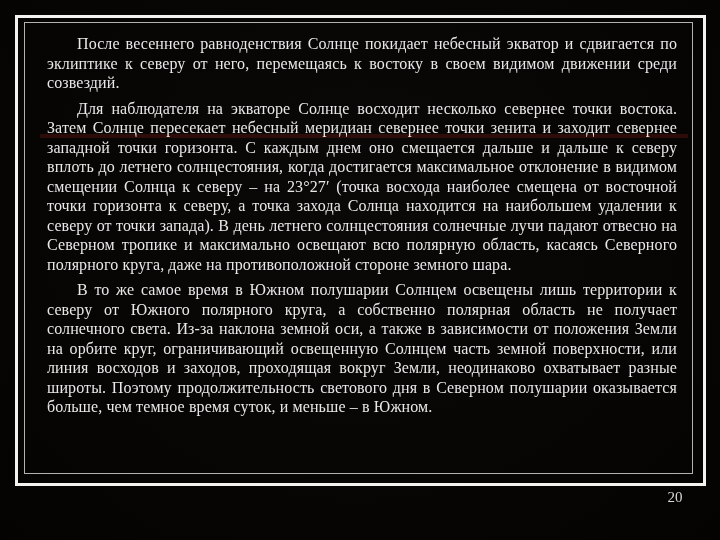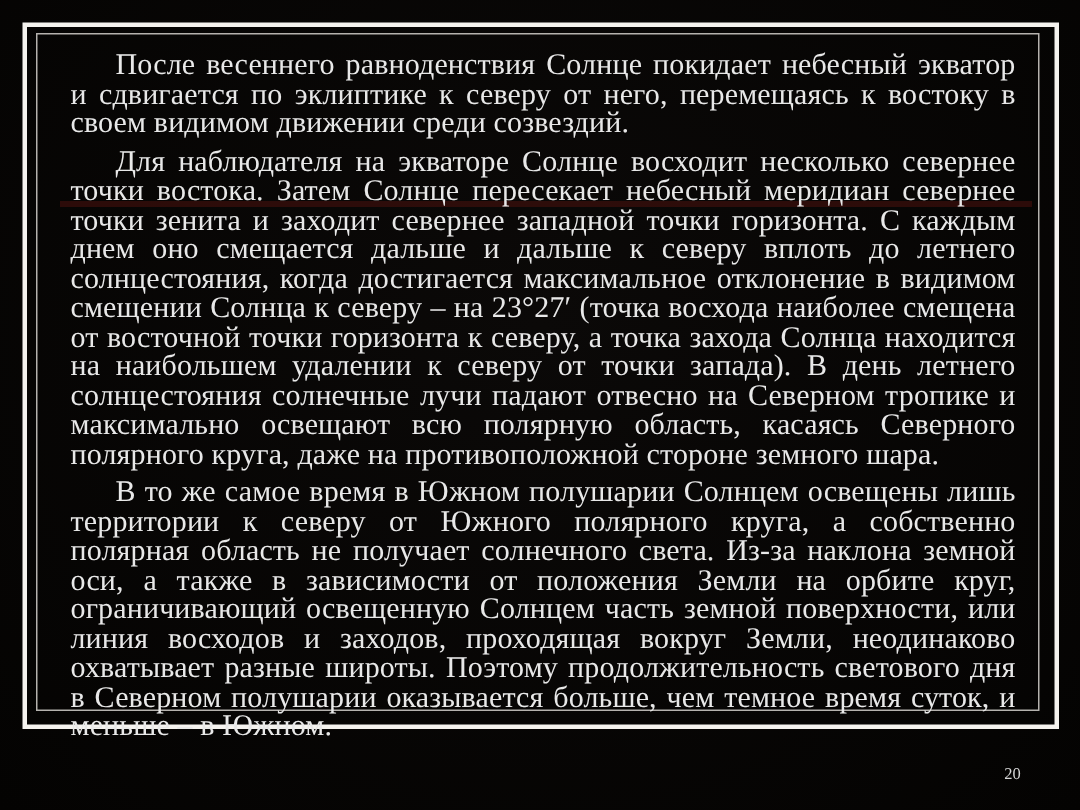--- a/index.html
+++ b/index.html
@@ -34,21 +34,21 @@
     height: 452px;
     border: 1px solid var(--border-inner, #b5b2ae);
     box-sizing: border-box;
   }
   .text-block {
     position: absolute;
     left: 47px;
     top: 34px;
     width: 630px;
     color: var(--text-color, #e8e8e8);
-    font-size: 20px;
+    font-size: 16px;
     line-height: 19.5px;
     text-align: justify;
     letter-spacing: 0.1px;
   }
   .text-block p {
     margin: 0 0 6px 0;
     text-indent: 30px;
   }
   .red-artifact {
     position: absolute;
@@ -56,25 +56,25 @@
     top: 134px;
     width: 648px;
     height: 4px;
     background: var(--accent-line, #5a1410);
     opacity: 0.45;
     pointer-events: none;
   }
   .page-number {
     position: absolute;
     left: 660px;
-    top: 509px;
+    top: 490px;
     width: 30px;
     text-align: center;
     color: var(--pagenum-color, #d6d6d6);
-    font-size: 11px;
+    font-size: 15px;
     line-height: 14px;
   }
 </style>
 </head>
 <body>
 
 <div class="slide">
 
   <div class="outer-frame"></div>
   <div class="inner-frame"></div>

